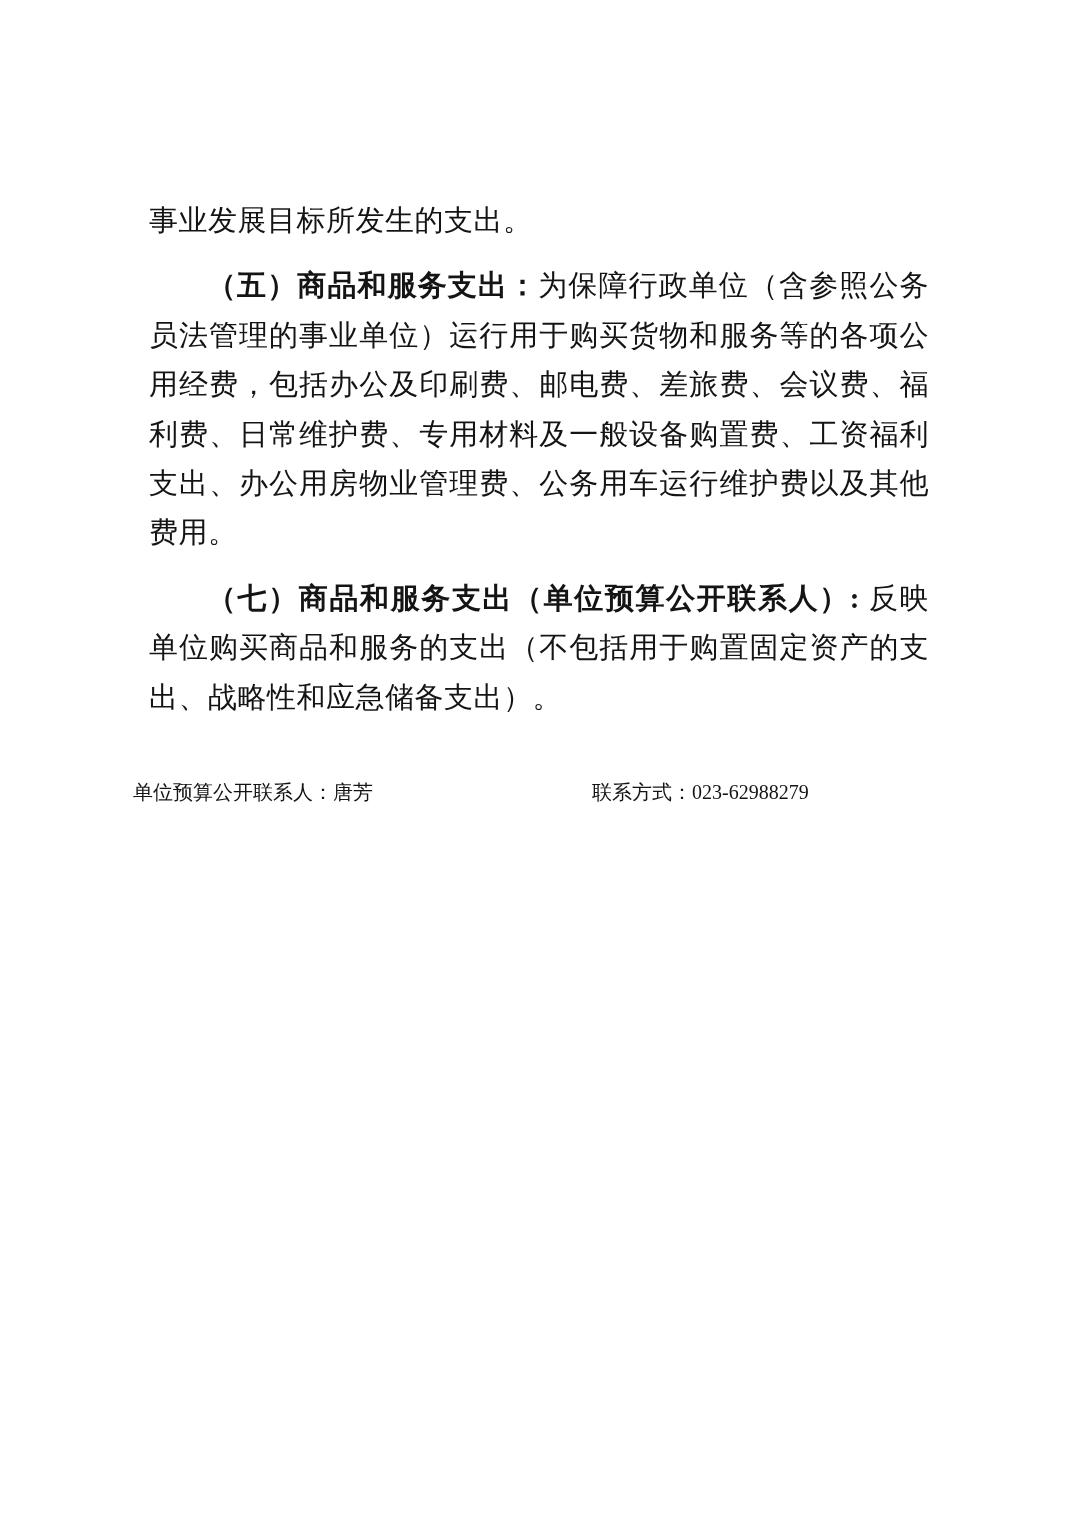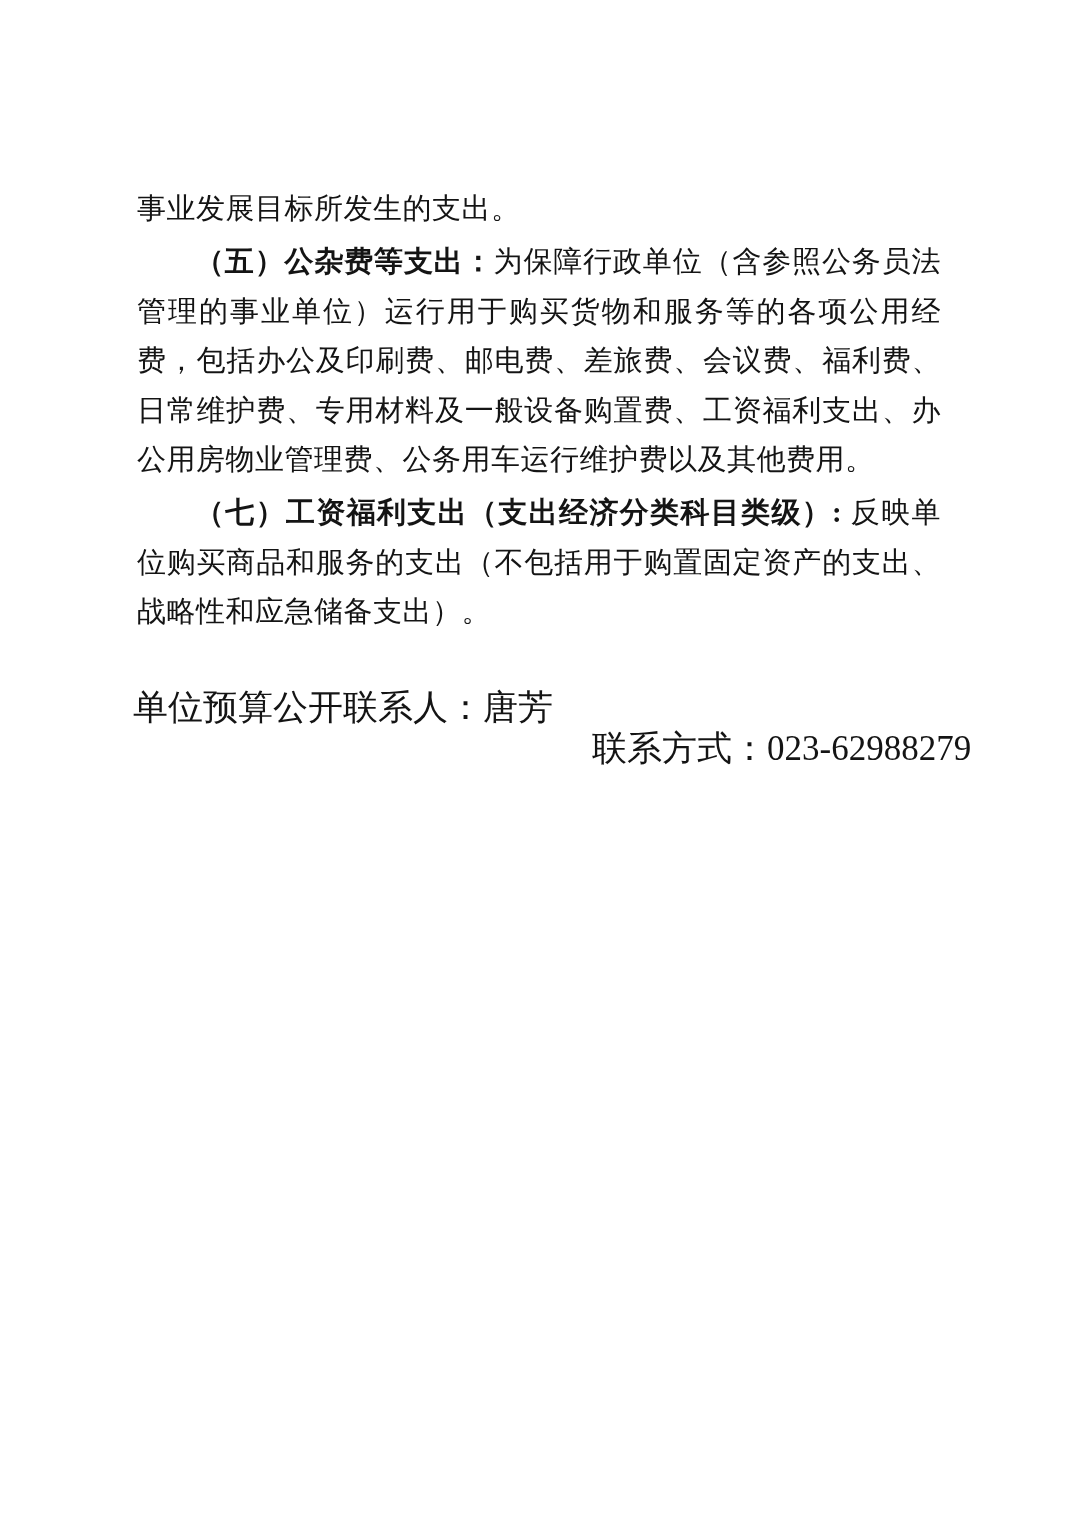--- a/index.html
+++ b/index.html
@@ -16,63 +16,62 @@
     font-family: "Liberation Serif", "DejaVu Serif", serif;
     overflow: hidden;
   }
   .content {
     position: absolute;
     left: 133px;
     top: 180px;
     width: 812px;
   }
   .para {
-    margin: 4px;
+    margin: 16px;
     padding: 0;
     font-size: 29px;
     line-height: 49.4px;
     text-align: justify;
     text-justify: inter-ideograph;
     text-indent: 2em;
     letter-spacing: 0.5px;
   }
   .para.no-indent {
     text-indent: 0;
   }
   .para .lead {
     font-weight: bold;
   }
   .contact-line {
     position: relative;
     margin-top: 46px;
     height: 50px;
-    font-size: 35px;
+    font-size: 20px;
     line-height: 49.4px;
     white-space: nowrap;
   }
   .contact-method {
     position: absolute;
     left: 459px;
     top: 0;
-    margin-top: 41px;
   }
 </style>
 </head>
 <body>
 
 <div class="page">
   <div class="content">
 
     <p class="para no-indent"><span>事业发展目标所发生的支出。</span></p>
 
 
-    <p class="para"><strong class="lead">（五）公杂费等支出：</strong><span>为保障行政单位（含参照公务员法管理的事业单位）运行用于购买货物和服务等的各项公用经费，包括办公及印刷费、邮电费、差旅费、会议费、福利费、日常维护费、专用材料及一般设备购置费、工资福利支出、办公用房物业管理费、公务用车运行维护费以及其他费用。</span></p>
+    <p class="para"><strong class="lead">（五）商品和服务支出：</strong><span>为保障行政单位（含参照公务员法管理的事业单位）运行用于购买货物和服务等的各项公用经费，包括办公及印刷费、邮电费、差旅费、会议费、福利费、日常维护费、专用材料及一般设备购置费、工资福利支出、办公用房物业管理费、公务用车运行维护费以及其他费用。</span></p>
 
 
-    <p class="para"><strong class="lead">（七）工资福利支出（支出经济分类科目类级）: </strong><span>反映单位购买商品和服务的支出（不包括用于购置固定资产的支出、战略性和应急储备支出）。</span></p>
+    <p class="para"><strong class="lead">（七）商品和服务支出（单位预算公开联系人）: </strong><span>反映单位购买商品和服务的支出（不包括用于购置固定资产的支出、战略性和应急储备支出）。</span></p>
 
     <div class="contact-line">
       <span><span>单位预算公开联系人：</span><span>唐芳</span></span>
       <span class="contact-method"><span>联系方式：</span><span>023-62988279</span></span>
     </div>
 
   </div>
 </div>
 
 </body></html>

